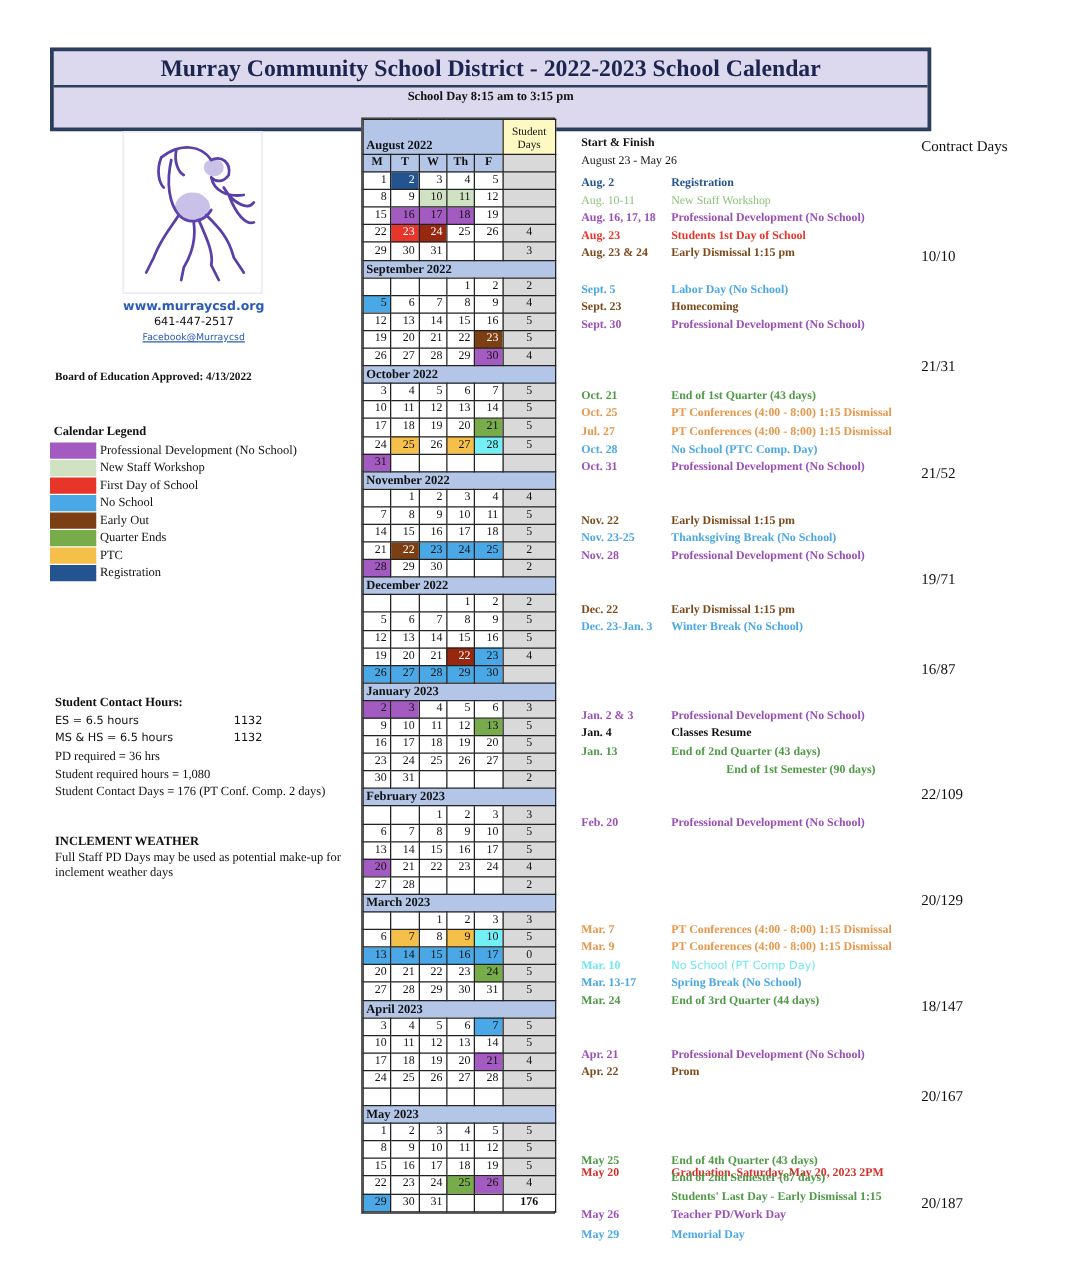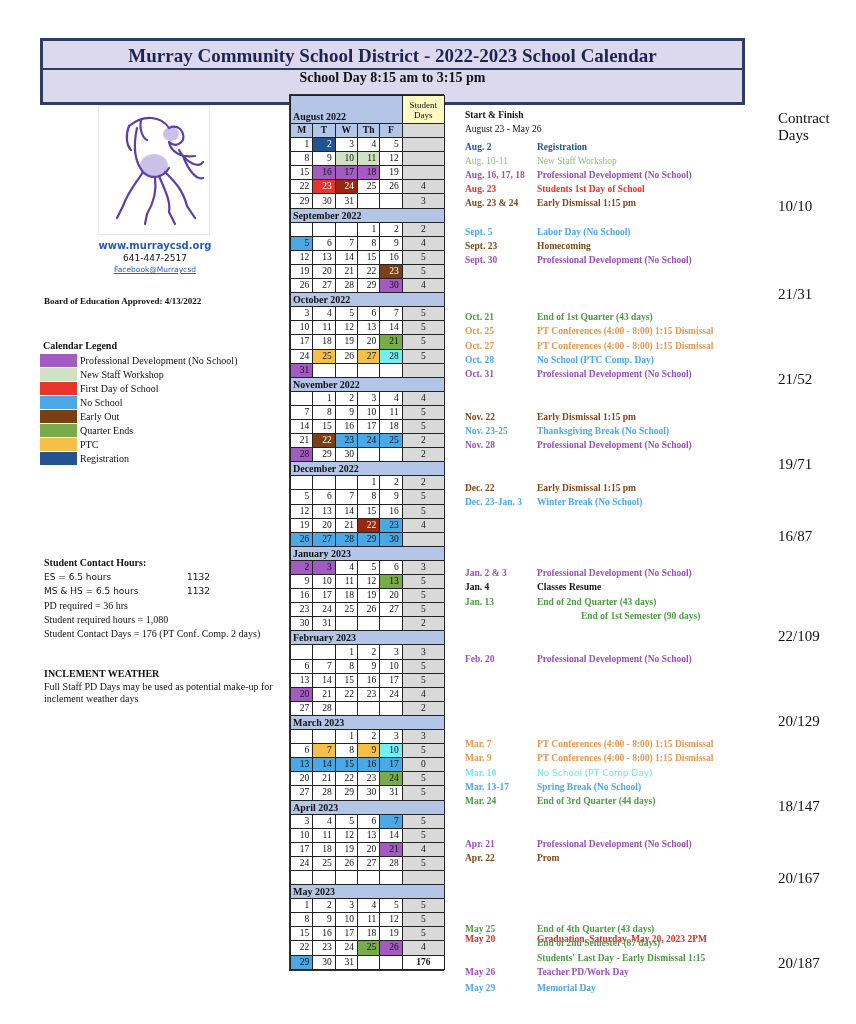--- a/index.html
+++ b/index.html
@@ -1,19 +1,19 @@
 <!DOCTYPE html>
 <html><head>
 <meta charset="utf-8">
 <style>
   * { box-sizing: border-box; margin: 0; padding: 0; }
   body { width: 856px; height: 1024px; background: #fff; font-family: "Liberation Serif", serif; color: #111; position: relative; overflow: hidden; }
   .header { position: absolute; left: 40px; top: 38px; width: 705px; border: 3px solid #2c3e5e; background: #dcd8ee; }
   .header .title { font-size: 19px; font-weight: bold; color: #1c2550; text-align: center; height: 29px; line-height: 29px; border-bottom: 2px solid #2c3e5e; }
-  .header .sub { font-size: 14px; font-weight: bold; color: #111; text-align: center; height: 32px; line-height: 16px; }
+  .header .sub { font-size: 10px; font-weight: bold; color: #111; text-align: center; height: 32px; line-height: 16px; }
 
   .logo { position: absolute; left: 98px; top: 105px; width: 112px; height: 130px; border: 1px solid #e6e6ee; background:#fff; }
   .contact { position: absolute; left: 60px; top: 240px; width: 190px; text-align: center; font-family: "DejaVu Sans", sans-serif; }
   .contact .web { color: #2a5bb5; font-size: 10px; font-weight: bold; }
   .contact .phone { font-size: 9px; margin-top: 2px; }
   .contact .fb { font-size: 7.5px; color: #2a5bb5; text-decoration: underline; margin-top: 2px; }
   .board { position: absolute; left: 44px; top: 296px; font-size: 9px; font-weight: bold; }
 
   .legend { position: absolute; left: 40px; top: 340px; font-size: 10px; }
   .legend .lt { font-weight: bold; margin-bottom: 2px; margin-left: 3px;}
@@ -47,21 +47,21 @@
   .c-ptc { background: #f5c04a !important; }
   .c-reg { background: #24548f !important; color: #fff; }
   .c-cyan { background: #72f0f5 !important; }
 
   .events { position: absolute; left: 465px; top: 110px; width: 290px; font-size: 9.5px; }
   .ev { position: absolute; left: 0; white-space: nowrap; font-weight: bold; display: flex; }
   .ev .d { width: 72px; }
   .ev.plain { font-weight: normal; }
   .ev.sans .t { font-family: "DejaVu Sans", sans-serif; font-weight: normal; font-size: 9px; }
 
-  .contract { position: absolute; left: 778px; font-size: 15px; }
+  .contract { position: absolute; left: 737px; font-size: 12px; }
 </style>
 </head>
 <body>
 
 <div class="header">
   <div class="title">Murray Community School District - 2022-2023 School Calendar</div>
   <div class="sub">School Day 8:15 am to 3:15 pm</div>
 </div>
 
 <div class="logo">
@@ -645,21 +645,21 @@
       </div>
       <div class="ev" style="top: 202px; color: rgb(78, 154, 69);">
         <span class="d">Oct. 21</span>
         <span class="t">End of 1st Quarter (43 days)</span>
       </div>
       <div class="ev" style="top: 216px; color: rgb(232, 150, 74);">
         <span class="d">Oct. 25</span>
         <span class="t">PT Conferences (4:00 - 8:00) 1:15 Dismissal</span>
       </div>
       <div class="ev" style="top: 231px; color: rgb(232, 150, 74);">
-        <span class="d">Oct. 27</span>
+        <span class="d">Jul. 27</span>
         <span class="t">PT Conferences (4:00 - 8:00)  1:15 Dismissal</span>
       </div>
       <div class="ev" style="top: 245px; color: rgb(75, 168, 230);">
         <span class="d">Oct. 28</span>
         <span class="t">No School (PTC Comp. Day)</span>
       </div>
       <div class="ev" style="top: 259px; color: rgb(155, 79, 184);">
         <span class="d">Oct. 31</span>
         <span class="t">Professional Development (No School)</span>
       </div>

